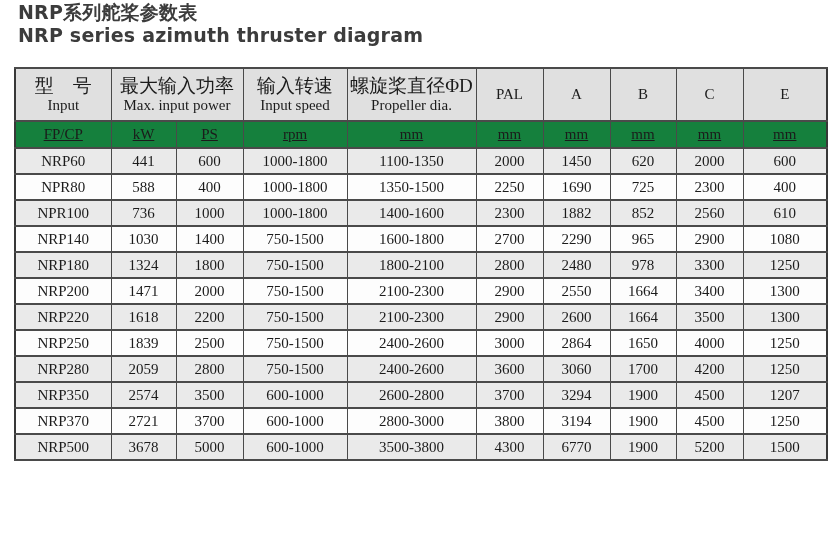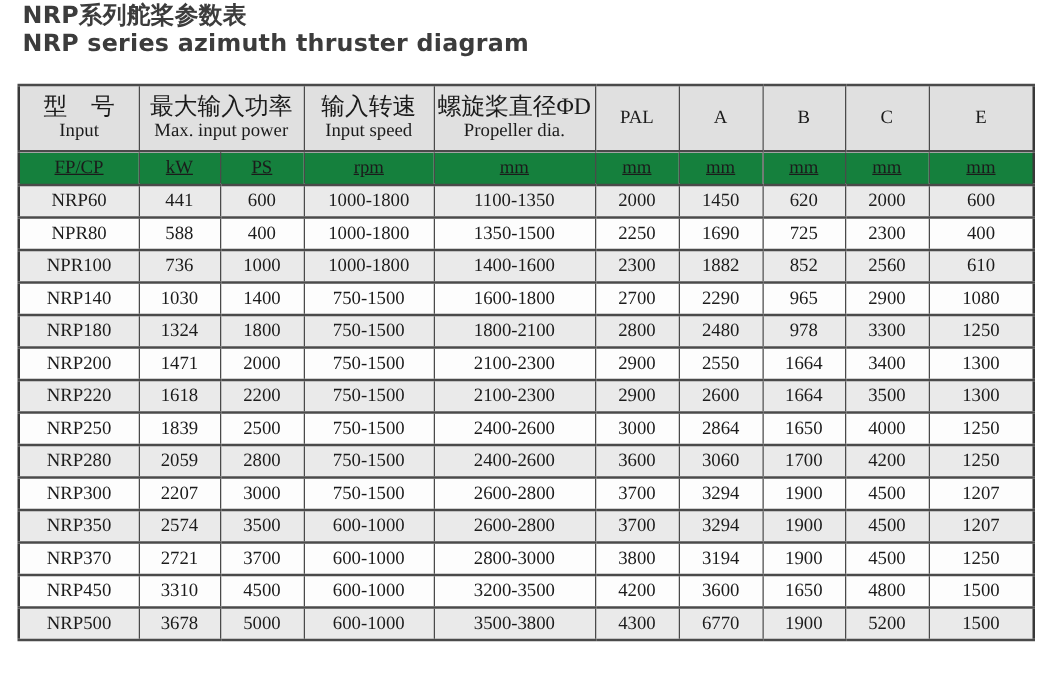--- a/index.html
+++ b/index.html
@@ -220,32 +220,20 @@
     <td>2059</td>
     <td>2800</td>
     <td>750-1500</td>
     <td>2400-2600</td>
     <td>3600</td>
     <td>3060</td>
     <td>1700</td>
     <td>4200</td>
     <td>1250</td>
   </tr>
-      <tr class="data-row">
-    <td>NRP300</td>
-    <td>2207</td>
-    <td>3000</td>
-    <td>750-1500</td>
-    <td>2600-2800</td>
-    <td>3700</td>
-    <td>3294</td>
-    <td>1900</td>
-    <td>4500</td>
-    <td>1207</td>
-  </tr>
       <tr class="data-row shaded">
     <td>NRP350</td>
     <td>2574</td>
     <td>3500</td>
     <td>600-1000</td>
     <td>2600-2800</td>
     <td>3700</td>
     <td>3294</td>
     <td>1900</td>
     <td>4500</td>
@@ -256,32 +244,20 @@
     <td>2721</td>
     <td>3700</td>
     <td>600-1000</td>
     <td>2800-3000</td>
     <td>3800</td>
     <td>3194</td>
     <td>1900</td>
     <td>4500</td>
     <td>1250</td>
   </tr>
-      <tr class="data-row">
-    <td>NRP450</td>
-    <td>3310</td>
-    <td>4500</td>
-    <td>600-1000</td>
-    <td>3200-3500</td>
-    <td>4200</td>
-    <td>3600</td>
-    <td>1650</td>
-    <td>4800</td>
-    <td>1500</td>
-  </tr>
       <tr class="data-row shaded">
     <td>NRP500</td>
     <td>3678</td>
     <td>5000</td>
     <td>600-1000</td>
     <td>3500-3800</td>
     <td>4300</td>
     <td>6770</td>
     <td>1900</td>
     <td>5200</td>

